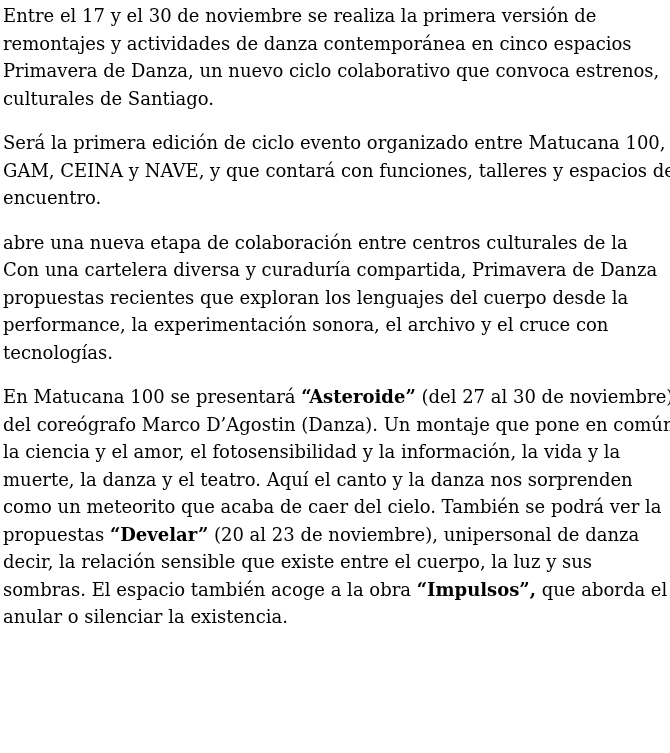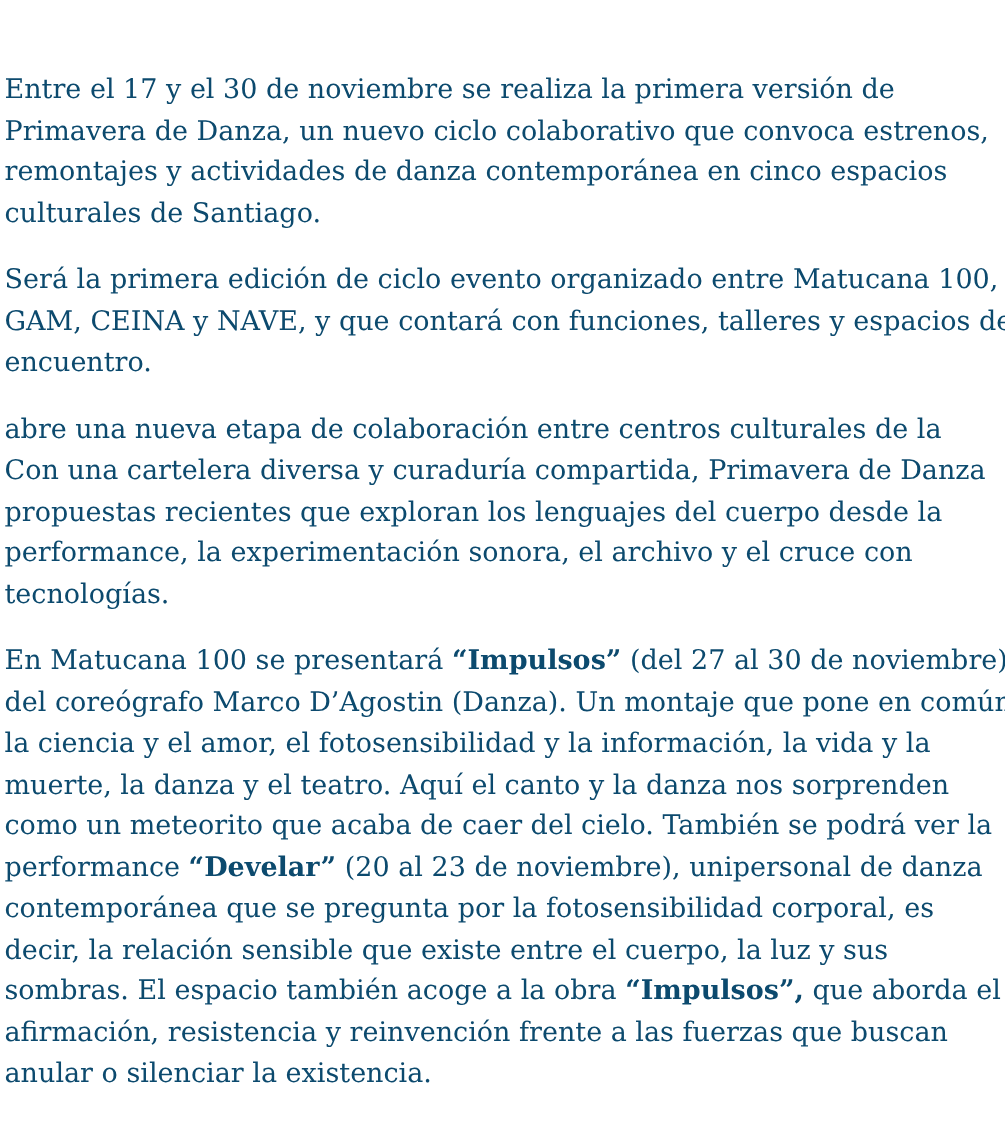--- a/index.html
+++ b/index.html
@@ -30,46 +30,44 @@
     white-space: nowrap;
   }
   strong {
     font-weight: 700;
   }
 </style>
 </head>
 <body>
 
 <div class="page">
-  <div class="article-body" style="color: #0c4a6e; margin-top: 44px;">
+  <div class="article-body" style="color: #000000;">
       <p>
         <span class="line"><span>Entre el 17 y el 30 de noviembre se realiza la primera versión de</span></span>
+        <span class="line"><span>remontajes y actividades de danza contemporánea en cinco espacios</span></span>
         <span class="line"><span>Primavera de Danza, un nuevo ciclo colaborativo que convoca estrenos,</span></span>
-        <span class="line"><span>remontajes y actividades de danza contemporánea en cinco espacios</span></span>
         <span class="line"><span>culturales de Santiago.</span></span>
       </p>
       <p>
         <span class="line"><span>Será la primera edición de ciclo evento organizado entre Matucana 100,</span></span>
         <span class="line"><span>GAM, CEINA y NAVE, y que contará con funciones, talleres y espacios de</span></span>
         <span class="line"><span>encuentro.</span></span>
       </p>
       <p>
         <span class="line"><span>abre una nueva etapa de colaboración entre centros culturales de la</span></span>
         <span class="line"><span>Con una cartelera diversa y curaduría compartida, Primavera de Danza</span></span>
         <span class="line"><span>propuestas recientes que exploran los lenguajes del cuerpo desde la</span></span>
         <span class="line"><span>performance, la experimentación sonora, el archivo y el cruce con</span></span>
         <span class="line"><span>tecnologías.</span></span>
       </p>
       <p>
-        <span class="line"><span>En Matucana 100 se presentará </span><strong>“Impulsos”</strong><span> (del 27 al 30 de noviembre)</span></span>
+        <span class="line"><span>En Matucana 100 se presentará </span><strong>“Asteroide”</strong><span> (del 27 al 30 de noviembre)</span></span>
         <span class="line"><span>del coreógrafo Marco D’Agostin (Danza). Un montaje que pone en común</span></span>
         <span class="line"><span>la ciencia y el amor, el fotosensibilidad y la información, la vida y la</span></span>
         <span class="line"><span>muerte, la danza y el teatro. Aquí el canto y la danza nos sorprenden</span></span>
         <span class="line"><span>como un meteorito que acaba de caer del cielo. También se podrá ver la</span></span>
-        <span class="line"><span>performance </span><strong>“Develar”</strong><span> (20 al 23 de noviembre), unipersonal de danza</span></span>
-        <span class="line"><span>contemporánea que se pregunta por la fotosensibilidad corporal, es</span></span>
+        <span class="line"><span>propuestas </span><strong>“Develar”</strong><span> (20 al 23 de noviembre), unipersonal de danza</span></span>
         <span class="line"><span>decir, la relación sensible que existe entre el cuerpo, la luz y sus</span></span>
         <span class="line"><span>sombras. El espacio también acoge a la obra </span><strong>“Impulsos”,</strong><span> que aborda el</span></span>
-        <span class="line"><span>afirmación, resistencia y reinvención frente a las fuerzas que buscan</span></span>
         <span class="line"><span>anular o silenciar la existencia.</span></span>
       </p>
     </div>
 </div>
 
 </body></html>

